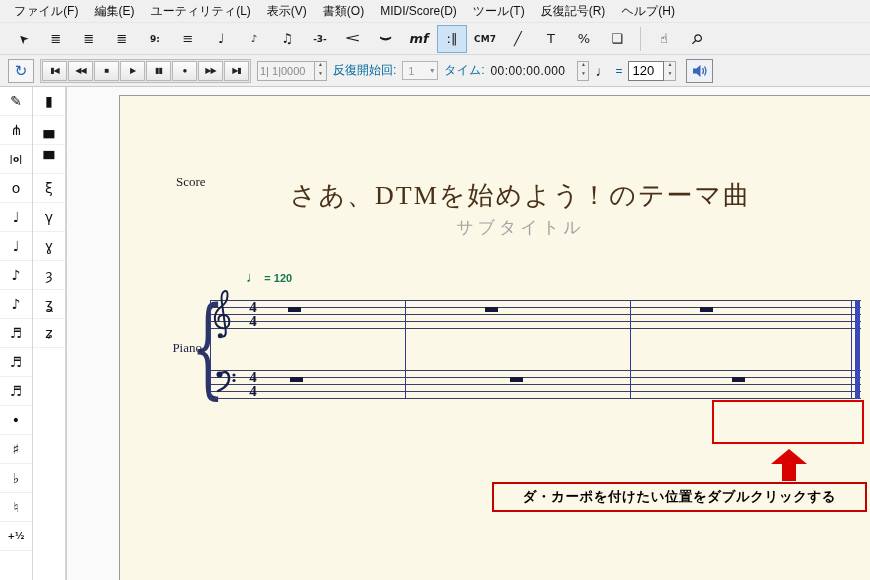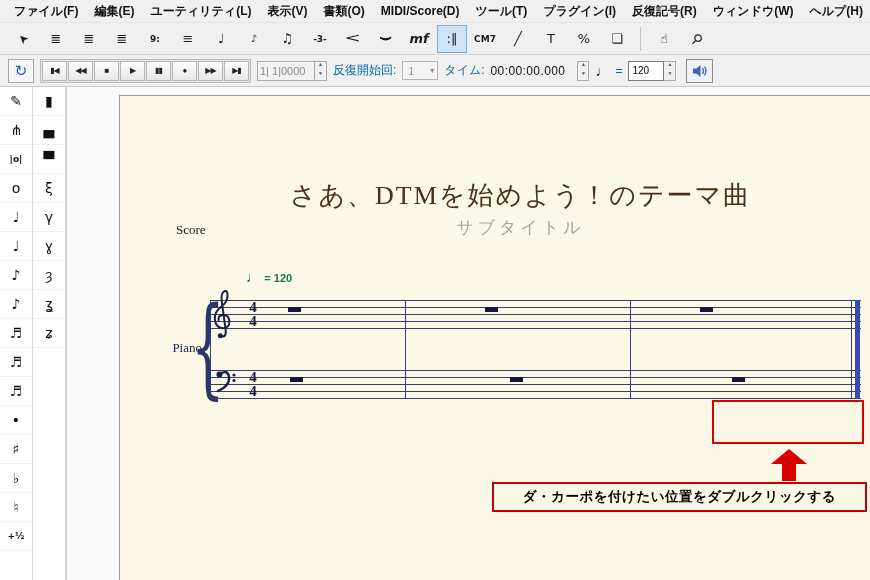--- a/index.html
+++ b/index.html
@@ -2,21 +2,21 @@
 <html><head>
 <meta charset="utf-8">
 <style>
   * { box-sizing: border-box; margin: 0; padding: 0; }
   body { background:#888; font-family:"Liberation Sans","DejaVu Sans",sans-serif; }
   .window { width:870px; height:580px; background:#f0f0f0; position:relative; overflow:hidden;
             display:flex; flex-direction:column; font-size:12px; color:#111; }
 
   
   .menubar { height:22px; display:flex; align-items:center; padding-left:6px; background:#f0f0f0; }
-  .menu-item { padding:4px 8px; white-space:nowrap; cursor:default;font-weight:bold; }
+  .menu-item { padding:4px 8px; white-space:nowrap; cursor:default; }
 
   
   .toolbar1 { height:33px; display:flex; align-items:center; padding-left:8px;
               background:#f0f0f0; border-top:1px solid #e6e6e6; border-bottom:1px solid #d8d8d8; }
   .toolgroup { display:flex; gap:3px; align-items:center; }
   .tool-btn { min-width:30px; height:28px; display:flex; align-items:center; justify-content:center;
               background:transparent; border:1px solid transparent; font-size:13px; color:#1a1a1a; padding:0 2px; }
   .tool-btn[data-selected="1"] { background:#cfe3f7; border-color:#7fadd6; }
   .tool-btn > span { display:inline-block; font-family:"DejaVu Sans",sans-serif; }
   .g-rot-nw { transform:rotate(-135deg); font-size:12px; }
@@ -44,39 +44,39 @@
           border-left:none; background:#f0f0f0; }
   .spin.sa { border-left:1px solid #adadad; margin-left:6px; }
   .spin span { flex:1; font-size:5px; line-height:5px; color:#555; text-align:center; }
   .pb-label { font-size:12px; color:#0369a1; white-space:nowrap; }
   .combo { display:flex; align-items:center; width:36px; height:19px; border:1px solid #b5b5b5; background:#f4f4f4; }
   .combo-val { flex:1; padding-left:5px; font-size:11px; color:#999; }
   .combo-arrow { font-size:8px; padding-right:3px; color:#888; }
   .time-value { font-size:12px; color:#111; letter-spacing:.4px; }
   .tempo-note { font-size:14px; color:#111; }
   .tempo-input { width:36px; height:20px; border:1px solid #7a7a7a; background:#fff;
-                 font-size:10px; padding:0 3px; color:#000; font-family:"Liberation Sans",sans-serif; }
+                 font-size:13px; padding:0 3px; color:#000; font-family:"Liberation Sans",sans-serif; }
   .speaker-btn { width:27px; height:24px; border:1px solid #8a8a8a; background:#eef2f6;
                  display:flex; align-items:center; justify-content:center; margin-left:4px; padding:0; }
 
   
   .content { flex:1; display:flex; min-height:0; }
   .palette { width:67px; background:#fff; border-right:1px solid #cfcfcf; display:flex; }
   .pal-col { width:33px; border-right:1px solid #d6d6d6; display:flex; flex-direction:column; }
   .pal-btn { width:32px; height:29px; display:flex; align-items:center; justify-content:center;
              background:#fff; border:none; border-bottom:1px solid #efefef; font-size:14px; color:#111; padding:0; }
   .pal-btn > span { display:inline-block; font-family:"DejaVu Sans",sans-serif; }
   .p-tiny { font-size:9px; font-weight:bold; }
 
   .canvas { flex:1; position:relative; background:#fafafa; overflow:hidden; }
   .page { position:absolute; left:52px; top:8px; width:772px; height:500px;
           background:#fbf8e7; border-left:1px solid #9a9a9a; border-top:1px solid #9a9a9a; }
 
   
-  .score-label { position:absolute; left:56px; top:78px; font:13px "Liberation Serif","DejaVu Serif",serif; color:#1a1a1a;margin-top:48px; }
+  .score-label { position:absolute; left:56px; top:78px; font:13px "Liberation Serif","DejaVu Serif",serif; color:#1a1a1a; }
   .title { position:absolute; left:40px; right:10px; top:82px; text-align:center;
            font:26px "Liberation Serif","DejaVu Serif",serif; color:#4a3018; letter-spacing:2px; white-space:nowrap; }
   .subtitle { position:absolute; left:40px; right:10px; top:120px; text-align:center;
               font:17px "Liberation Serif","DejaVu Serif",serif; color:#a3a3a3; letter-spacing:4px; }
   .credits { position:absolute; right:44px; top:120px; text-align:right; }
   .cr-small { font-size:11.5px; color:#9a9a9a; line-height:15px; }
   .cr-name { font:13px "DejaVu Serif",serif; color:#8a8a8a; letter-spacing:1px; line-height:16px; }
   .tempo-mark { position:absolute; left:126px; top:172px; color:#15764f; }
   .tm-note { font-size:15px; }
   .tm-text { font-size:11px; font-weight:bold; }
@@ -126,25 +126,23 @@
       <span class="menu-item">ユーティリティ(L)</span>
 
       <span class="menu-item">表示(V)</span>
 
       <span class="menu-item">書類(O)</span>
 
       <span class="menu-item">MIDI/Score(D)</span>
 
       <span class="menu-item">ツール(T)</span>
 
-      <span class="menu-item">プラグイン(I)</span>
 
       <span class="menu-item">反復記号(R)</span>
 
-      <span class="menu-item">ウィンドウ(W)</span>
 
       <span class="menu-item">ヘルプ(H)</span>
     </div>
 
   <div class="toolbar1">
     <div class="toolgroup">
 
         <button class="tool-btn">
           <span class="g-rot-nw">➤</span>
         </button>

